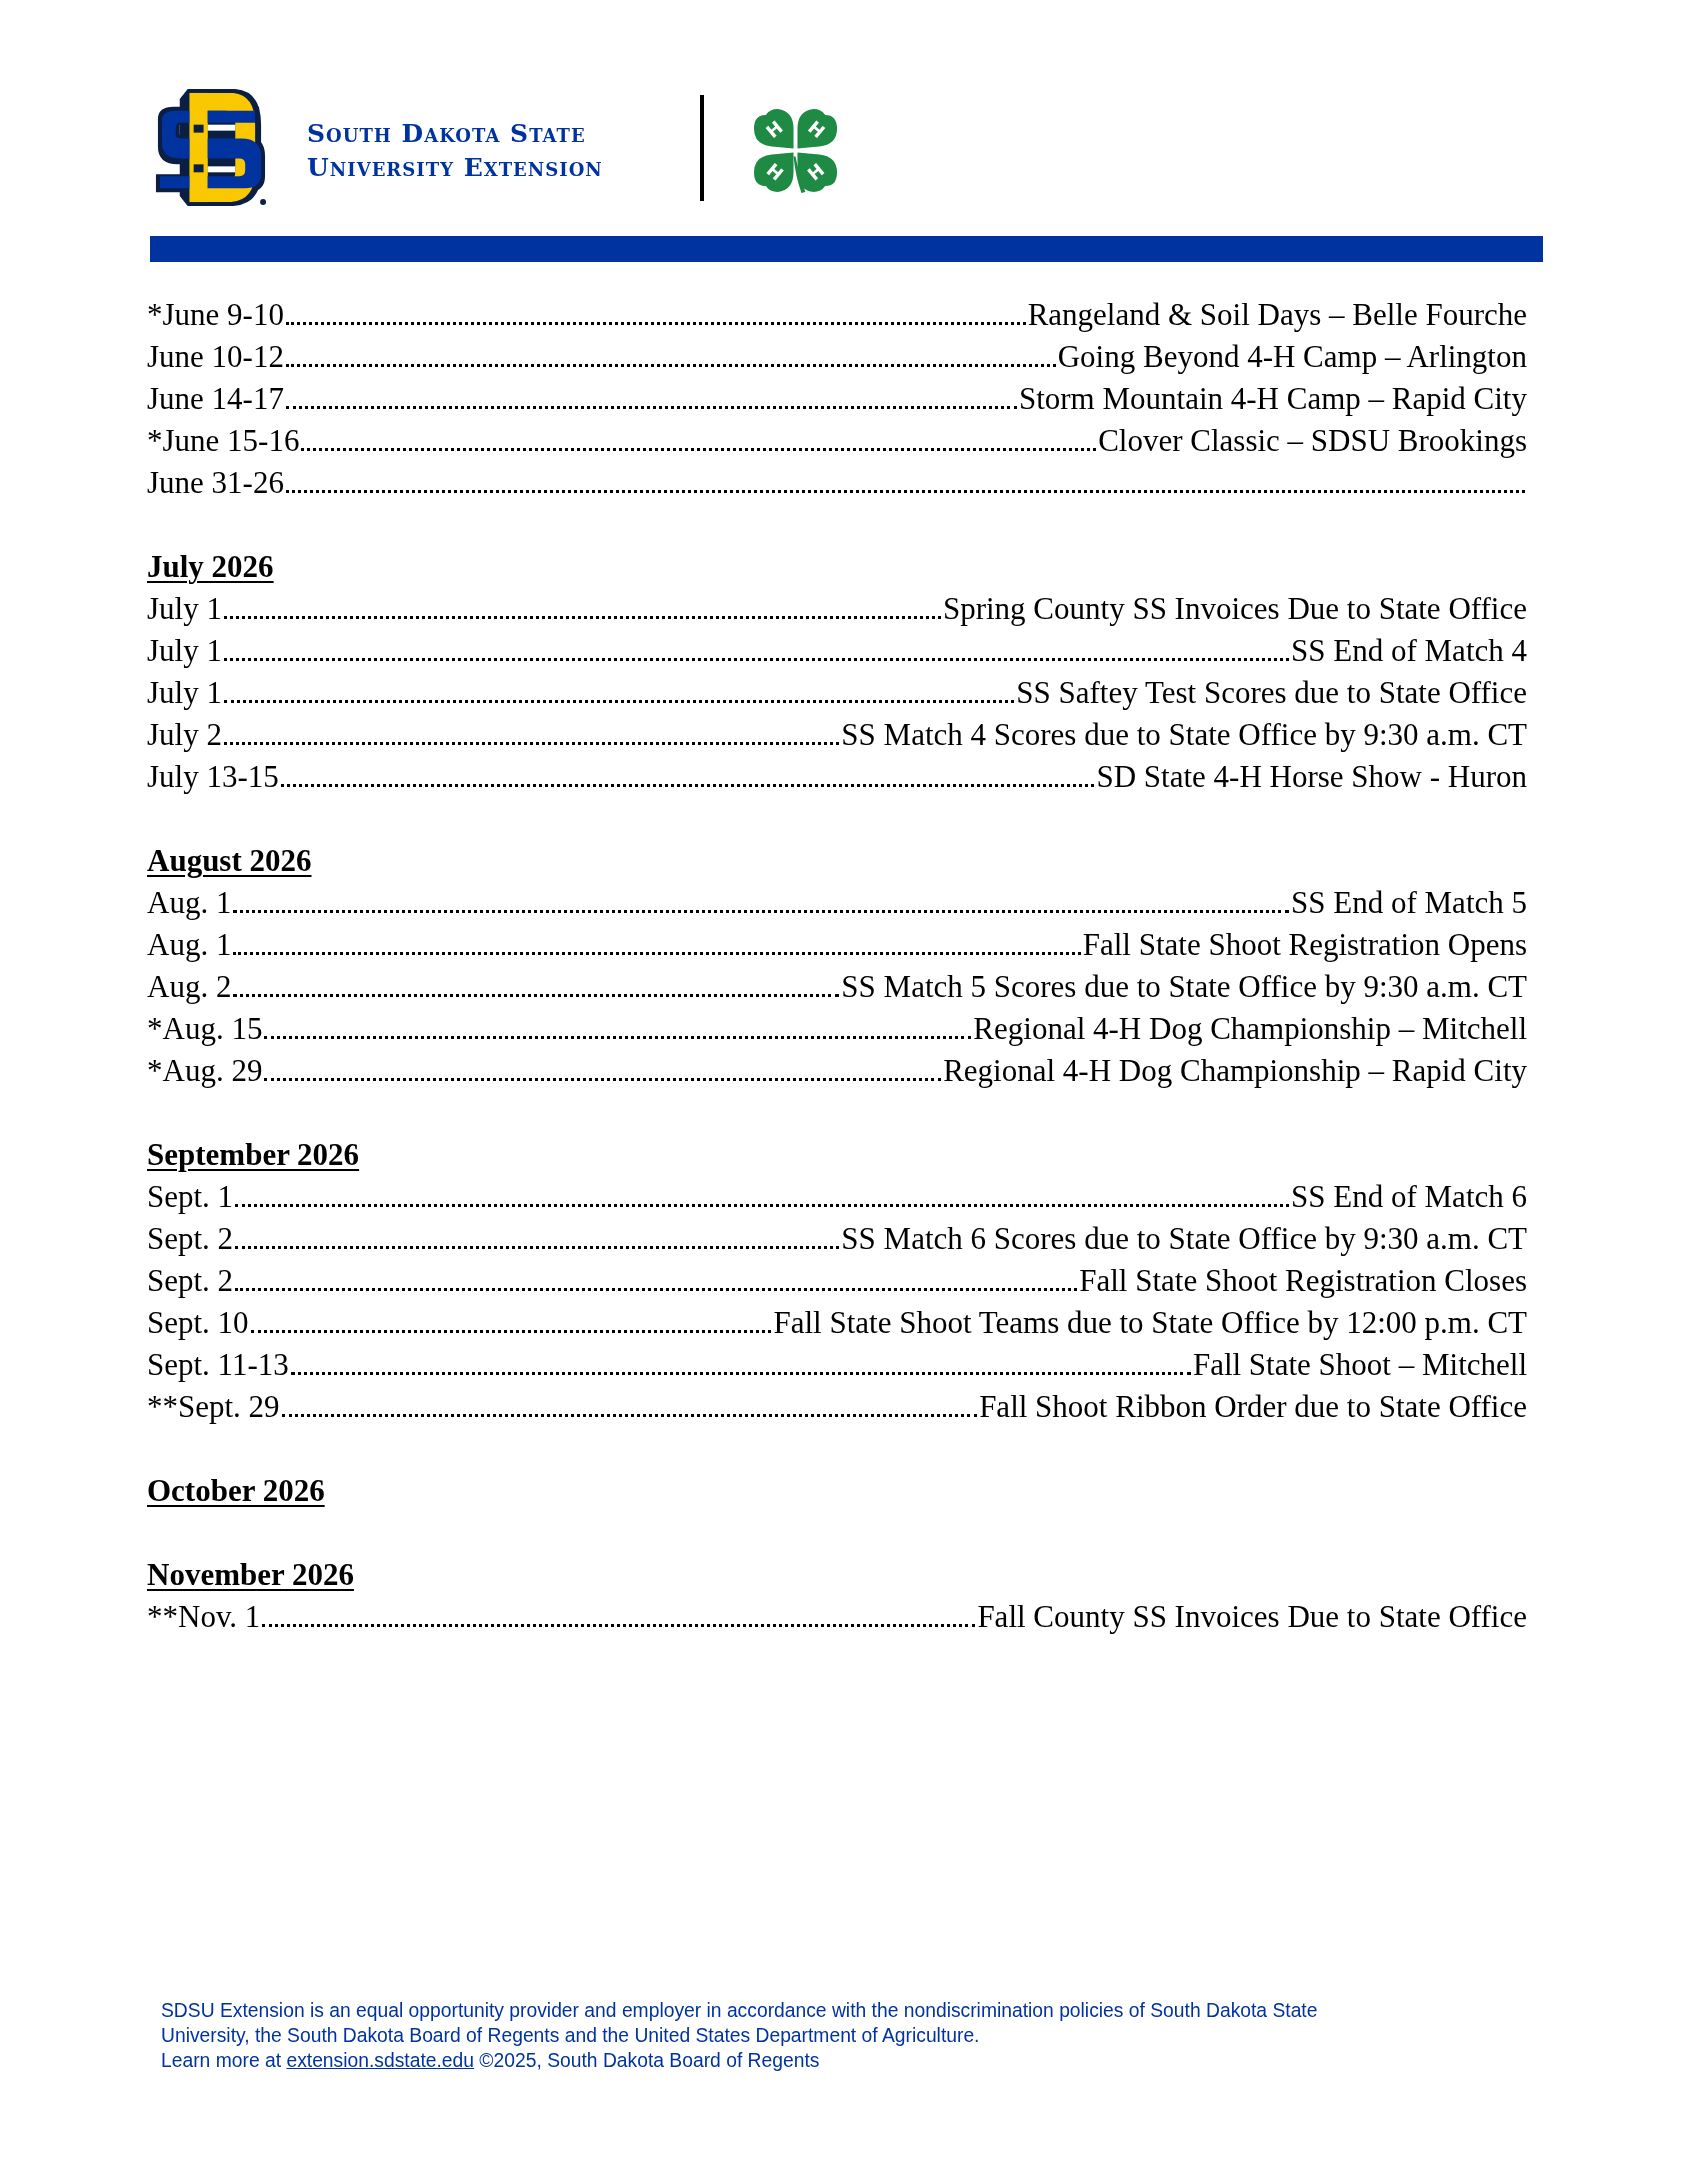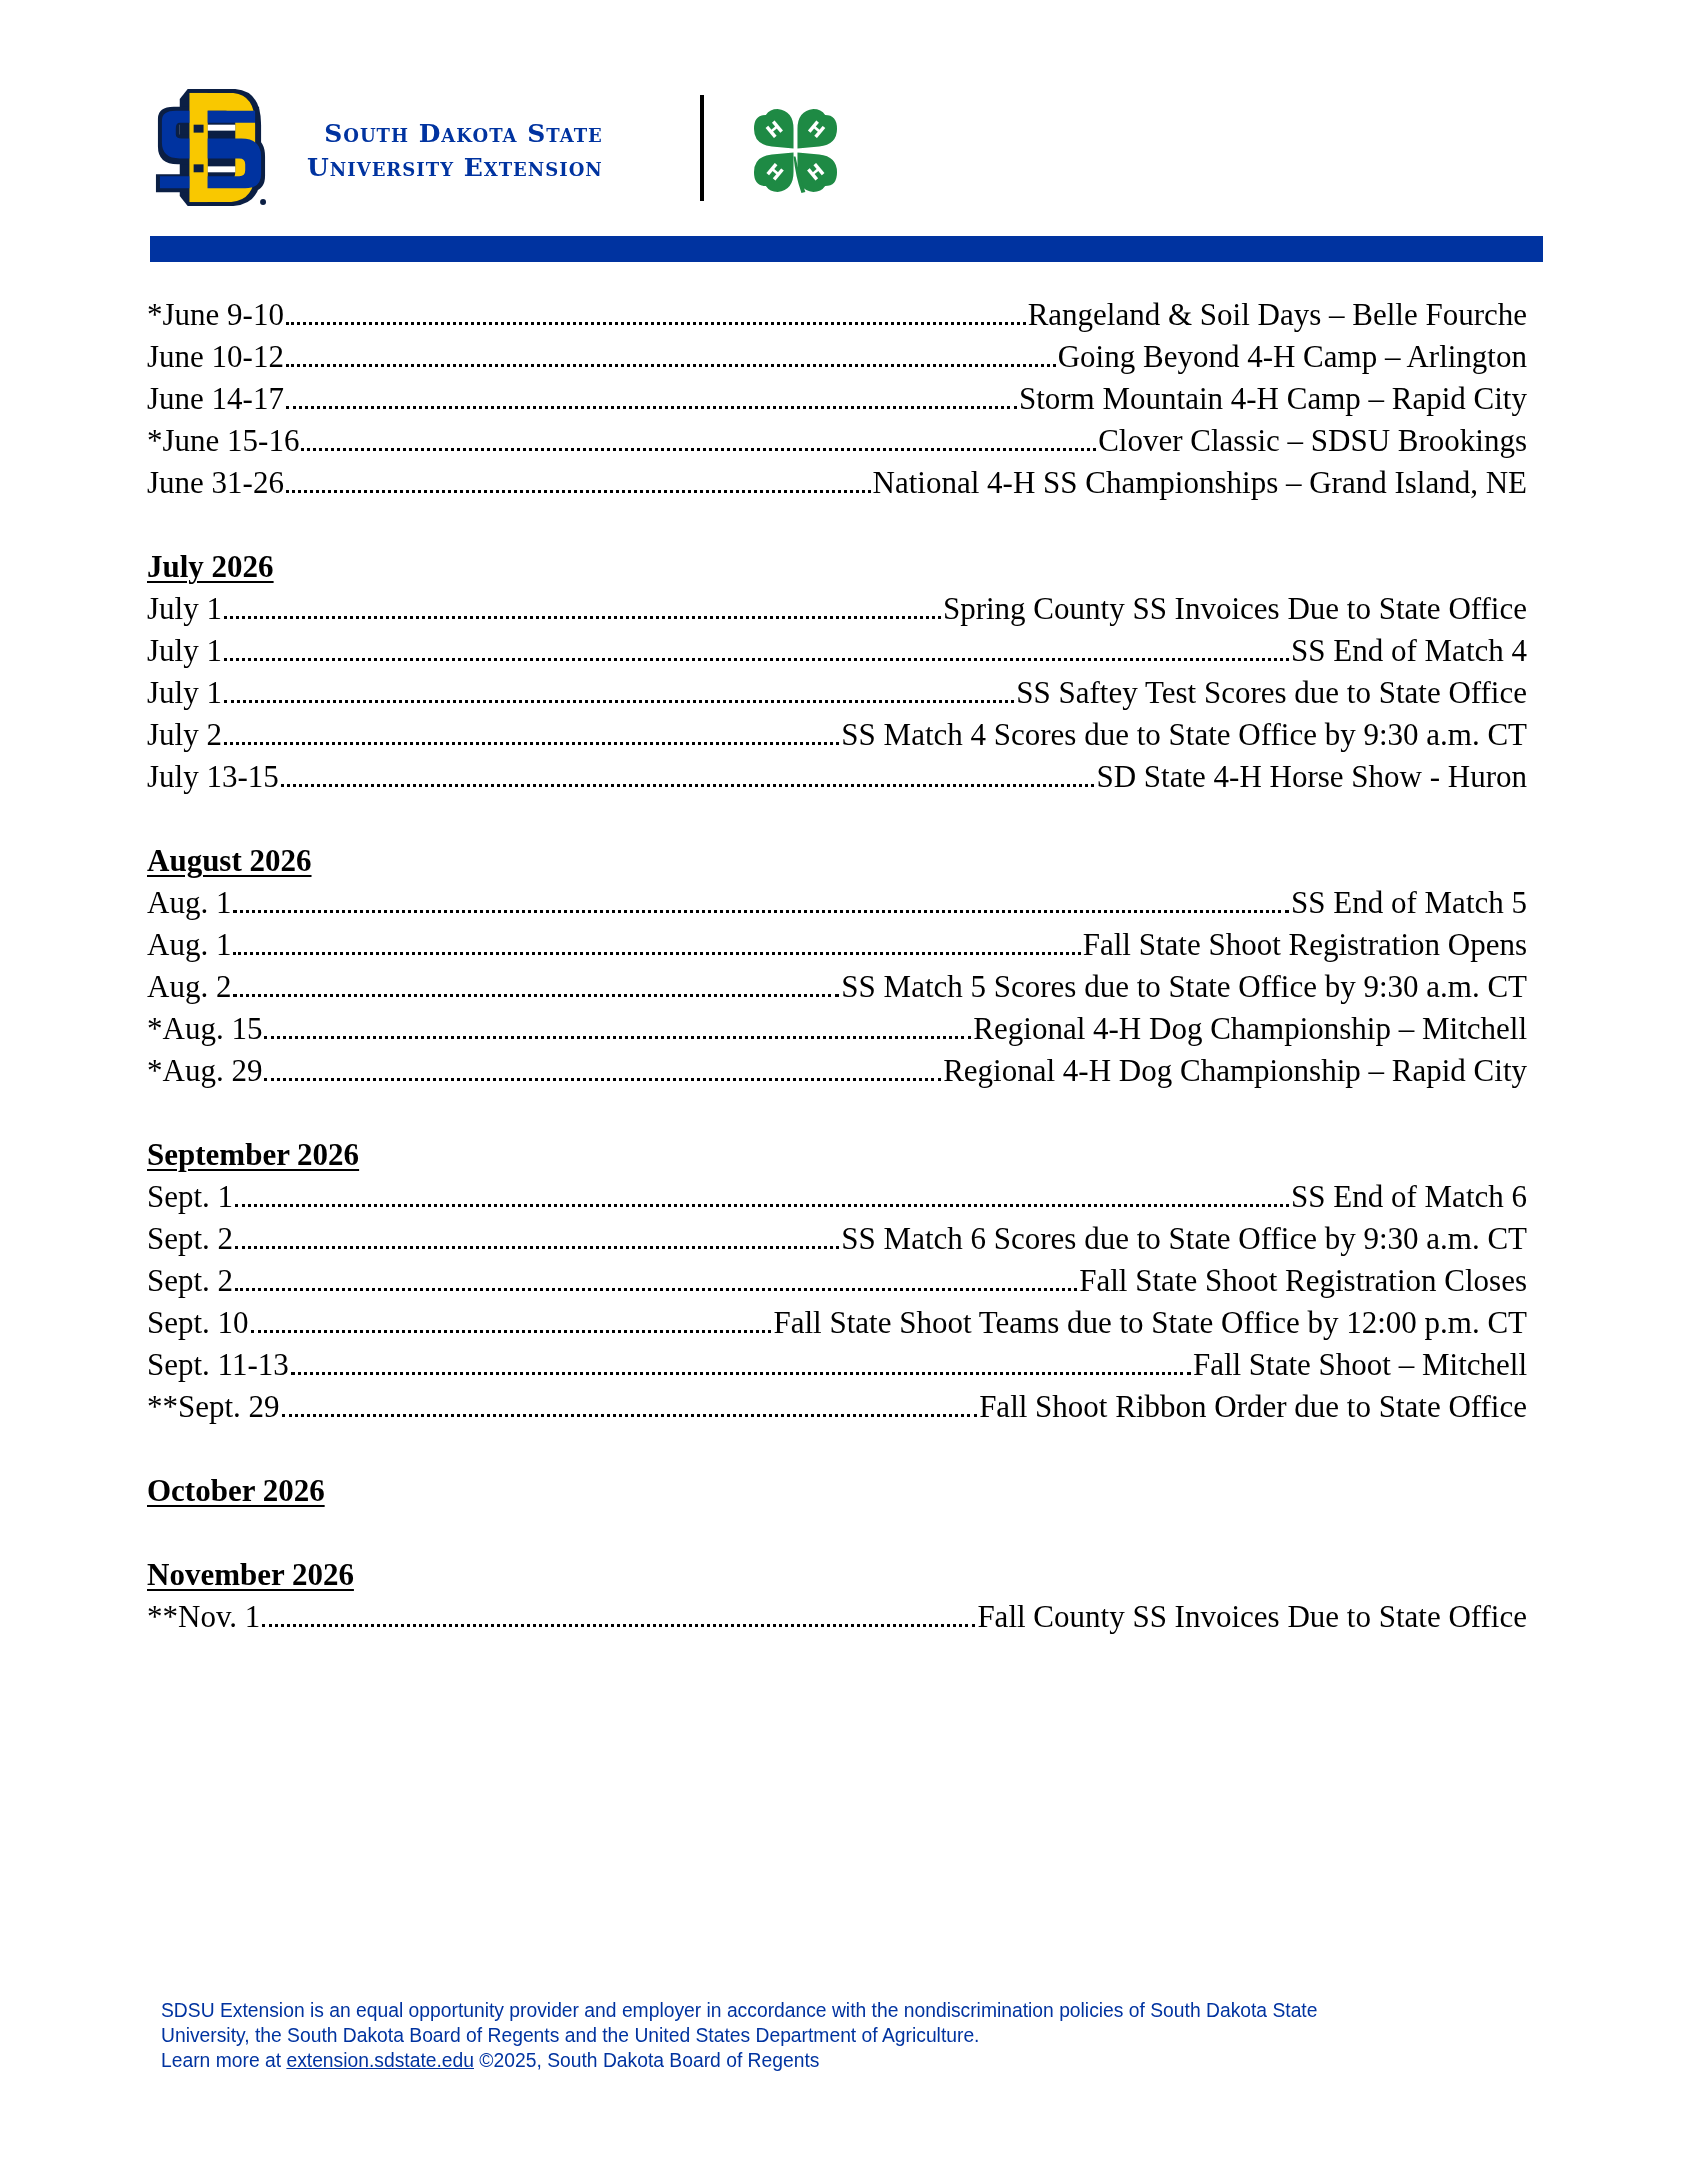--- a/index.html
+++ b/index.html
@@ -1,17 +1,17 @@
 <!DOCTYPE html>
 <html><head>
 <meta charset="utf-8">
 <style>
   html, body { margin: 0; padding: 0; background: #ffffff; }
   body { width: 1683px; height: 2178px; position: relative; overflow: hidden; font-family: "DejaVu Serif", "Liberation Serif", serif; color: #000; }
-  .header { position: absolute; left: 0; top: 0; width: 1683px; height: 267px; text-align: right; }
+  .header { position: absolute; left: 0; top: 0; width: 1683px; height: 267px; }
   .sdsu-logo { position: absolute; left: 150px; top: 85px; width: 121px; height: 125px; }
   .wordmark { position: absolute; left: 307px; top: 117px; color: #0033a0; font-family: "DejaVu Serif", "Liberation Serif", serif; font-weight: bold; font-size: 25px; line-height: 34px; letter-spacing: 1px; font-variant: small-caps; }
   .wordmark div { white-space: nowrap; }
   .divider { position: absolute; left: 700px; top: 95px; width: 4px; height: 106px; background: #000; }
   .clover { position: absolute; left: 748px; top: 107px; width: 95px; height: 87px; }
   .blue-bar { position: absolute; left: 150px; top: 236px; width: 1393px; height: 26px; background: #0033a0; }
   .content { position: absolute; left: 147px; top: 294px; width: 1380px; font-family: "Liberation Serif", "DejaVu Serif", serif; font-size: 31px; line-height: 42px; }
   .row { display: flex; align-items: center; height: 42px; white-space: nowrap; }
   .row .date { flex: 0 0 auto; }
   .row .leader { flex: 1 1 auto; overflow: hidden; margin: 0 2px; position: relative; height: 42px; }
@@ -89,21 +89,20 @@
         <span class="event">Storm Mountain 4-H Camp – Rapid City</span>
       </div>
     <div class="row">
         <span class="date">*June 15-16</span>
         <span class="leader"></span>
         <span class="event">Clover Classic – SDSU Brookings</span>
       </div>
     <div class="row">
         <span class="date">June 31-26</span>
         <span class="leader"></span>
-        <span class="event">National 4-H SS Championships – Grand Island, NE</span>
       </div>
   </div>
   <div class="blank"></div>
 
   <div class="section">
     <div class="heading">July 2026</div>
     <div class="row">
         <span class="date">July 1</span>
         <span class="leader"></span>
         <span class="event">Spring County SS Invoices Due to State Office</span>

